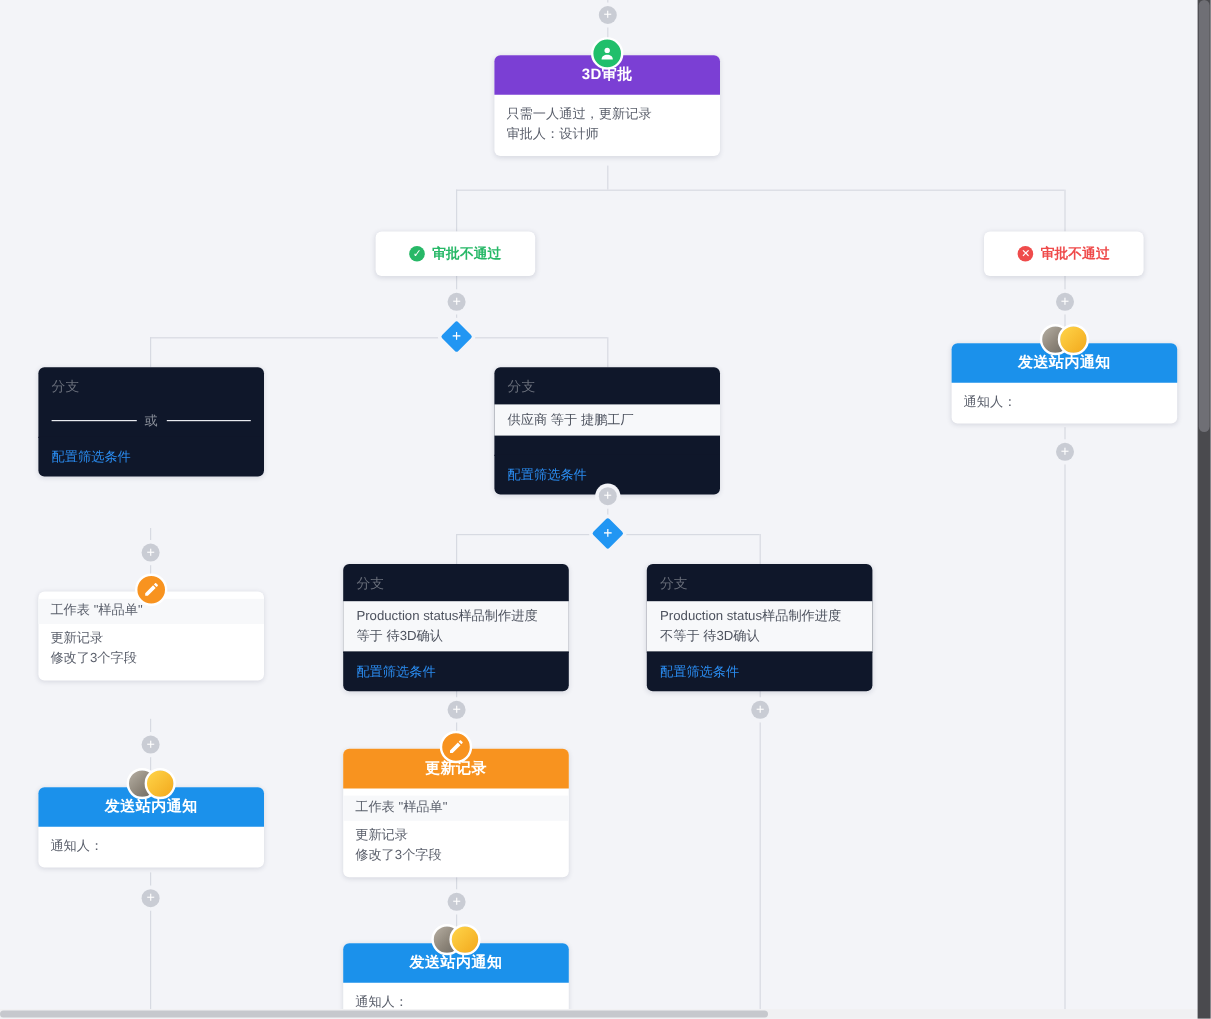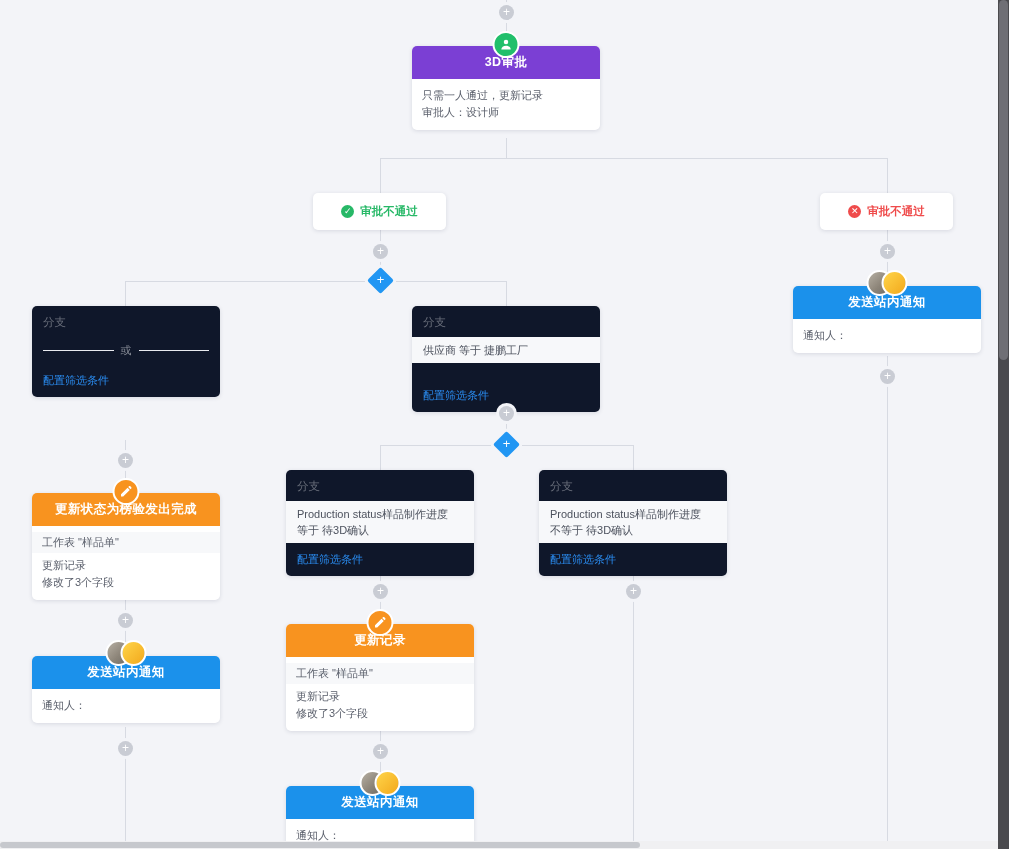--- a/index.html
+++ b/index.html
@@ -226,21 +226,20 @@
 
   <div class="ln v" style="left:125px; top:440px; height:53px;"></div>
   <div class="plus-circle" style="left:118px; top:453px;"></div>
 
   <div class="node" style="left:32px; top:493px;">
     <div class="ico-badge orange">
       <svg viewBox="0 0 24 24">
           <path d="M4 16.5V20h3.5L18 9.5 14.5 6 4 16.5zM20.7 6.8c.4-.4.4-1 0-1.4l-2.1-2.1c-.4-.4-1-.4-1.4 0L15.6 4.9 19.1 8.4l1.6-1.6z"></path>
         </svg>
     </div>
-    <div class="node-head orange">更新状态为榜验发出完成</div>
     <div class="node-body">
       <div class="row shaded">工作表 "样品单"</div>
       <div class="row">更新记录</div>
       <div class="row">修改了3个字段</div>
     </div>
   </div>
 
   <div class="ln v" style="left:125px; top:599px; height:57px;"></div>
   <div class="plus-circle" style="left:118px; top:613px;"></div>
 

